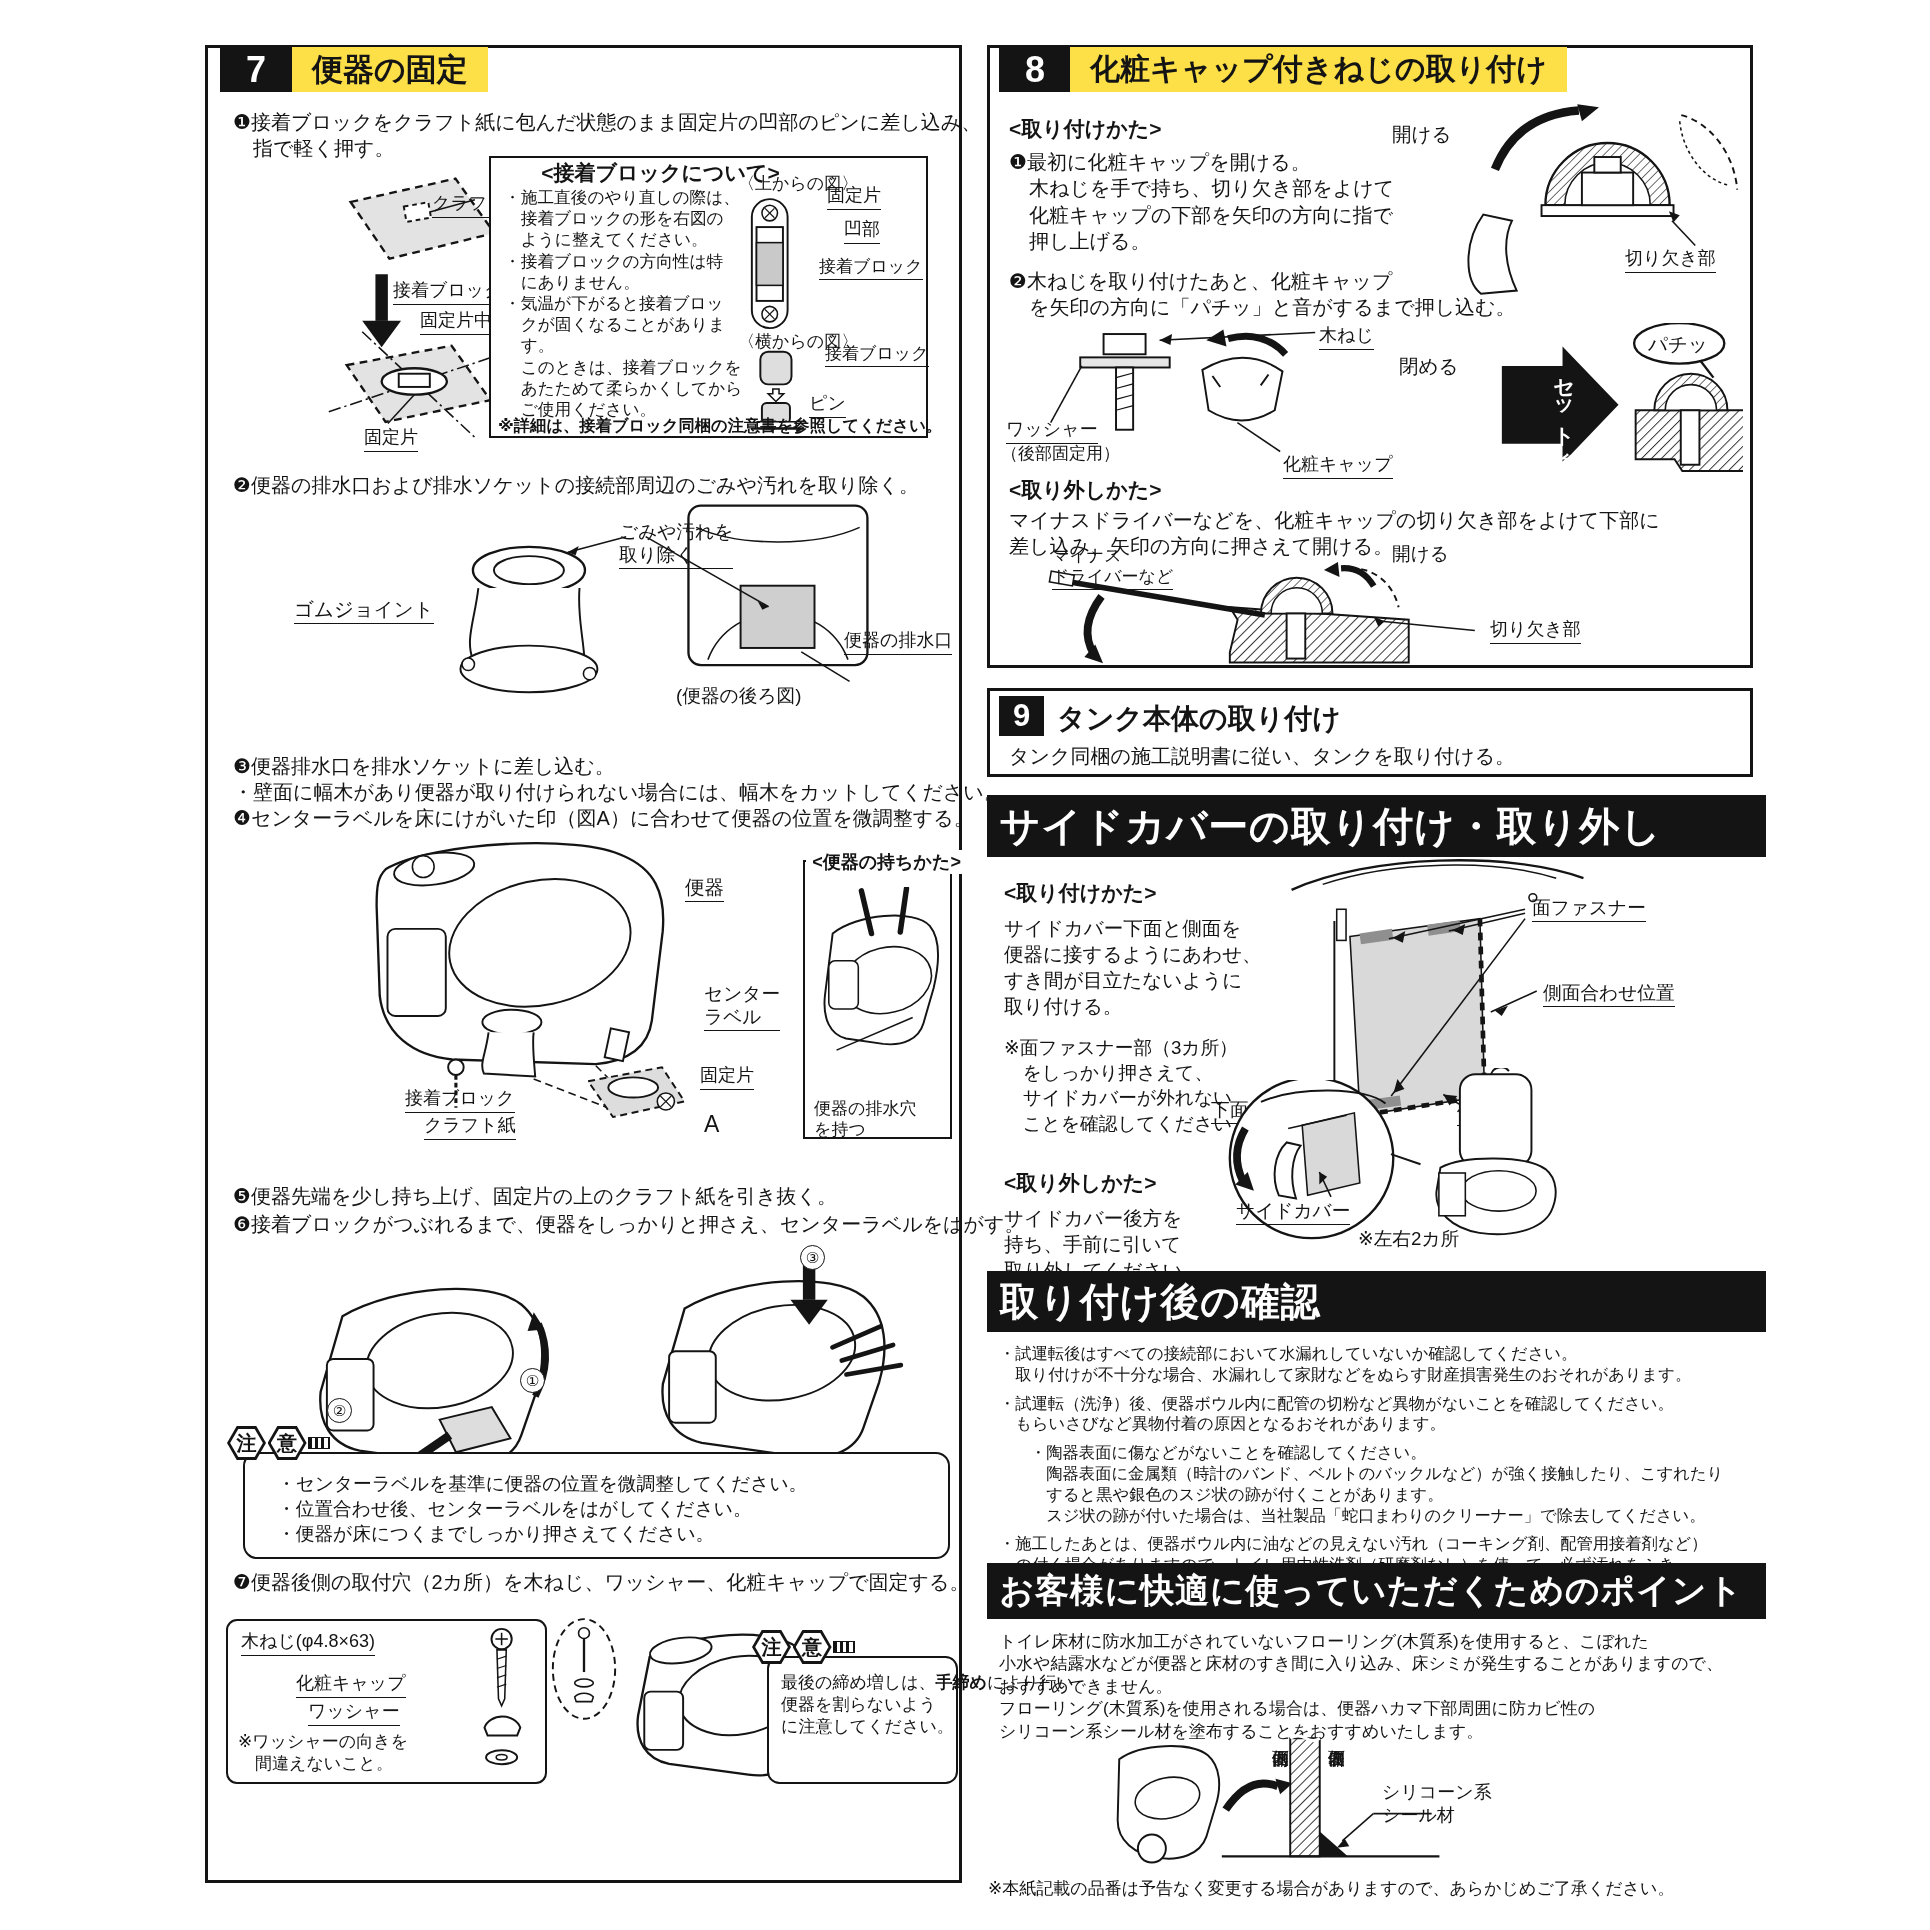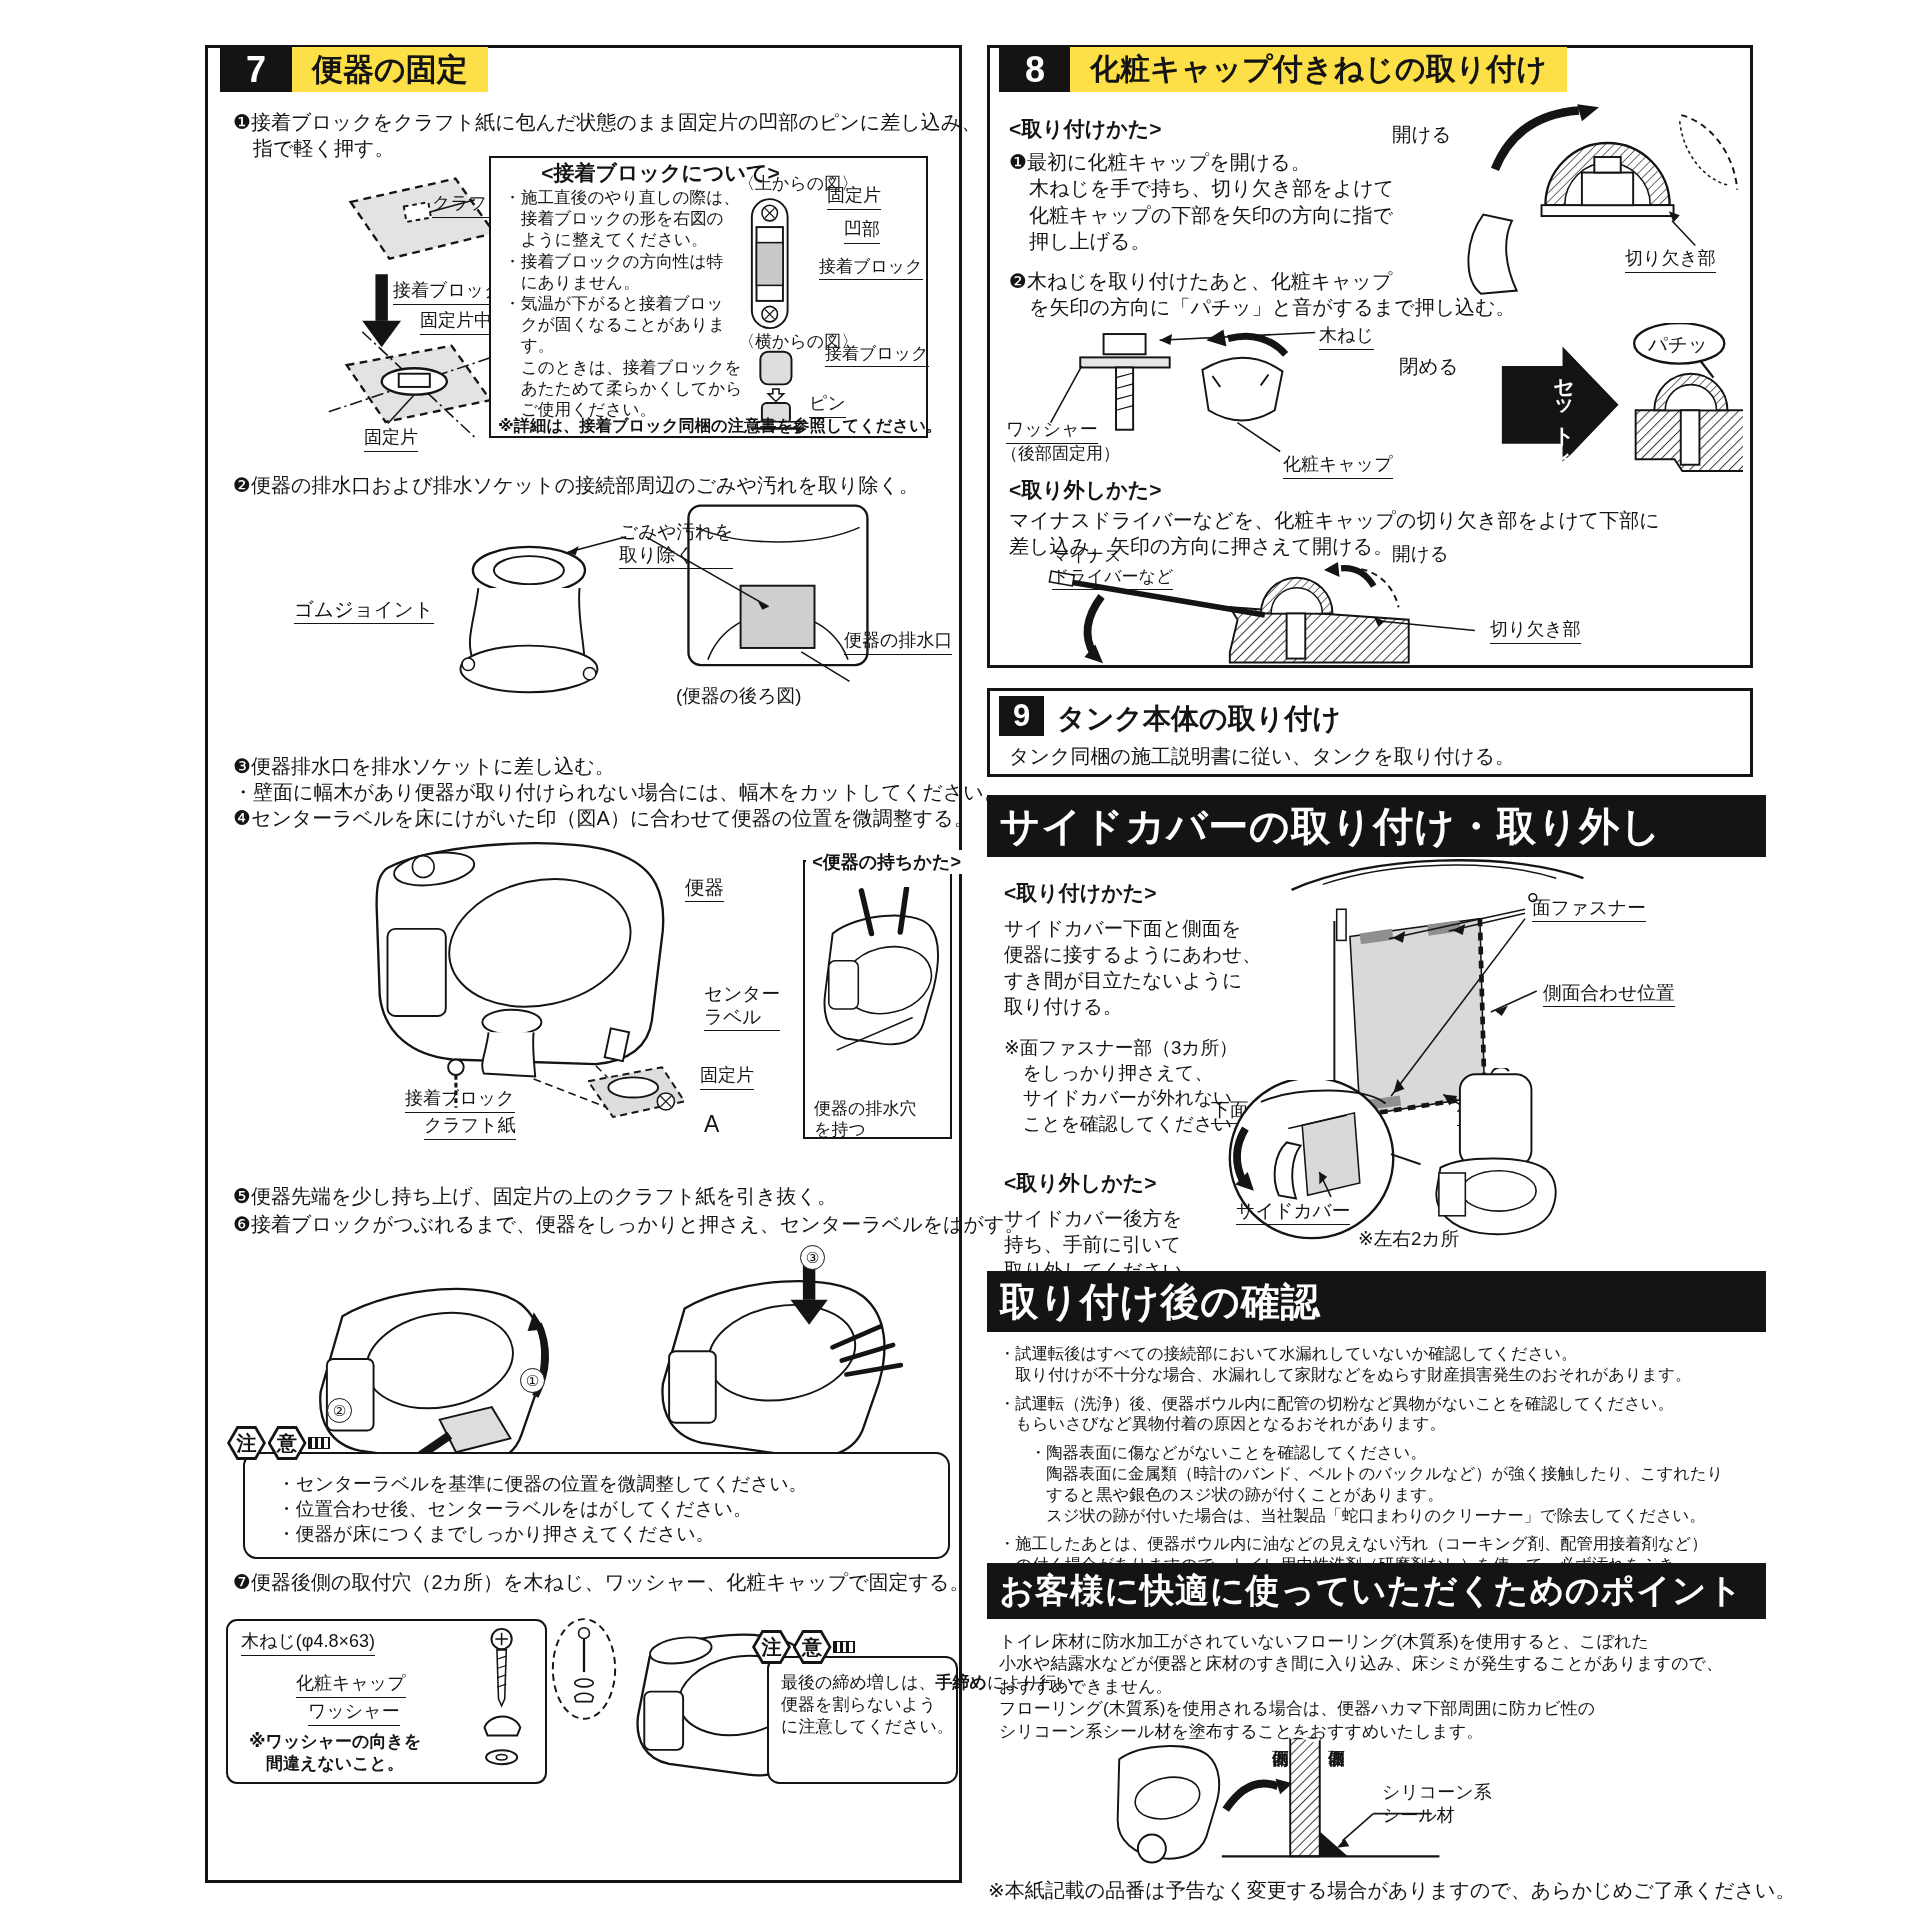--- a/index.html
+++ b/index.html
@@ -234,21 +234,21 @@
   <div class="abs pre t24" style="left:277px;top:1471px;">・センターラベルを基準に便器の位置を微調整してください。
 ・位置合わせ後、センターラベルをはがしてください。
 ・便器が床につくまでしっかり押さえてください。</div>
 
   <div class="abs pre t26" style="left:233px;top:1569px;">❼便器後側の取付穴（2カ所）を木ねじ、ワッシャー、化粧キャップで固定する。</div>
 
   <div class="roundbox" style="left:226px;top:1619px;width:321px;height:165px;border-radius:11px;"></div>
   <span class="abs lbl u" style="left:241px;top:1631px;">木ねじ(φ4.8×63)</span>
   <span class="abs lbl u" style="left:296px;top:1673px;">化粧キャップ</span>
   <span class="abs lbl u" style="left:308px;top:1701px;">ワッシャー</span>
-  <div class="abs pre t22" style="left:249px;top:1731px;font-weight:bold;">※ワッシャーの向きを
+  <div class="abs pre t22" style="left:238px;top:1731px;font-weight:normal;">※ワッシャーの向きを
 　間違えないこと。</div>
   <div class="abs" style="left:461px;top:1625px;">
     <svg width="82" height="154" viewBox="0 0 105 198">
       <circle cx="52" cy="18" r="13" fill="#fff" stroke="#141414" stroke-width="2.5"></circle>
       <line x1="44" y1="18" x2="60" y2="18" stroke="#141414" stroke-width="2"></line>
       <line x1="52" y1="10" x2="52" y2="26" stroke="#141414" stroke-width="2"></line>
       <path d="M46,32 L58,32 L56,95 L52,104 L48,95 Z" fill="#fff" stroke="#141414" stroke-width="2"></path>
       <line x1="46" y1="44" x2="58" y2="40" stroke="#141414" stroke-width="1.5"></line>
       <line x1="46" y1="56" x2="58" y2="52" stroke="#141414" stroke-width="1.5"></line>
       <line x1="46" y1="68" x2="58" y2="64" stroke="#141414" stroke-width="1.5"></line>
@@ -531,16 +531,16 @@
       <line x1="345" y1="105" x2="305" y2="140" stroke="#141414" stroke-width="2"></line>
       <path d="M308,137 l-10,12 16,-2 Z" fill="#141414"></path>
       <line x1="345" y1="105" x2="420" y2="105" stroke="#141414" stroke-width="2"></line>
     </svg>
   </div>
   <span class="abs vtext" style="left:1269px;top:1737px;font-size:17px;">便器内面側</span>
   <span class="abs vtext" style="left:1325px;top:1737px;font-size:17px;">便器表面側</span>
   <div class="abs lblp" style="left:1382px;top:1781px;font-size:18px;">シリコーン系
 シール材</div>
 
-  <div class="abs" style="left:988px;top:1877px;font-size:20px;white-space:nowrap;">※本紙記載の品番は予告なく変更する場合がありますので、あらかじめご了承ください。</div>
+  <div class="abs" style="left:988px;top:1877px;font-size:17px;white-space:nowrap;">※本紙記載の品番は予告なく変更する場合がありますので、あらかじめご了承ください。</div>
 
 </div>
 
 
 </body></html>

